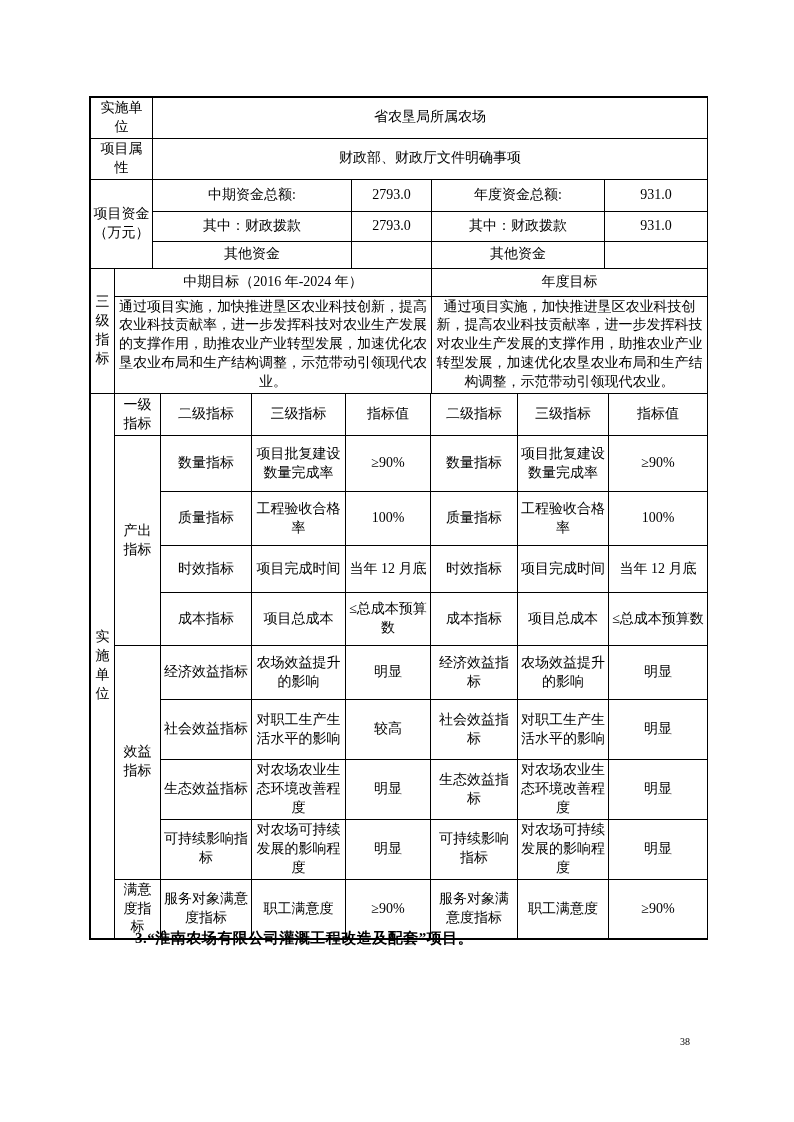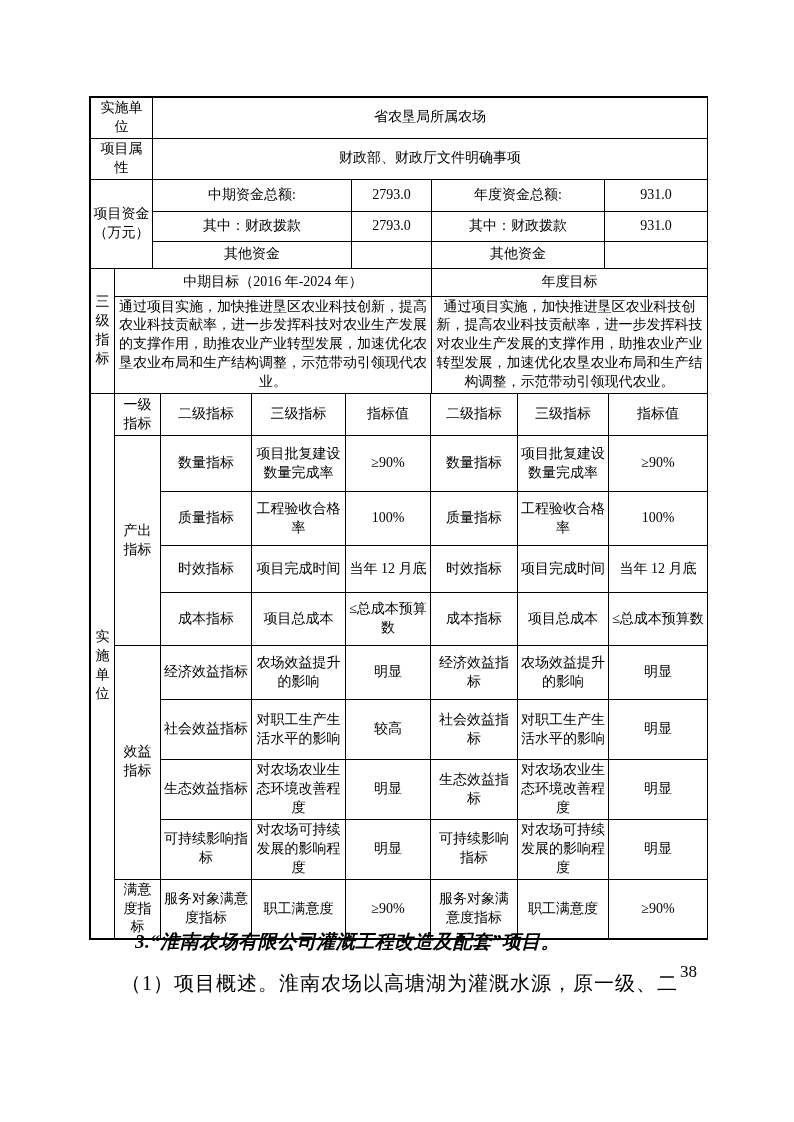--- a/index.html
+++ b/index.html
@@ -29,29 +29,29 @@
     line-height:1.38;padding:2px 4px;vertical-align:middle;
   }
   .tal-c{text-align-last:center;}
   
   .h30{height:30px;}.h28{height:28px;}.h32{height:32px;}.h27{height:27px;padding-left:12px;}
   .h97{height:97px;}
   .h42{height:42px;}.h56{height:56px;}.h54{height:54px;}.h47{height:47px;}
   .h53{height:53px;margin-left:32px;}.h60{height:60px;}
   .body-text{position:absolute;left:89px;top:929px;width:620px;}
   .sec-heading{
-    font-size:19px;font-weight:bold;padding-left:46px;
-    letter-spacing:0.5px;white-space:nowrap;font-style:italic;
+    font-size:15px;font-weight:bold;padding-left:46px;
+    letter-spacing:0.5px;white-space:nowrap;
   }
   .sec-paragraph{
     font-size:20px;padding-left:32px;margin-top:15px;
     letter-spacing:1px;white-space:nowrap;
   }
   .page-number{
-    position:absolute;left:680px;top:962px;font-size:17px;
+    position:absolute;left:680px;top:1036px;font-size:10px;
   }
 </style>
 </head>
 <body>
 
 <div class="doc-table-wrap">
 
   <table class="tbl">
     <colgroup>
         <col style="width:62px">
@@ -206,16 +206,15 @@
       <td>服务对象满意度指标</td>
       <td class="l3cell">职工满意度</td>
       <td>≥90%</td>
     </tr>
   </tbody>
     </table>
 </div>
 
 <div class="body-text">
   <div class="sec-heading">3.“淮南农场有限公司灌溉工程改造及配套”项目。</div>
-  <div class="sec-paragraph">（1）项目概述。淮南农场以高塘湖为灌溉水源，原一级、二</div>
 </div>
 
 <div class="page-number">38</div>
 
 </body></html>

